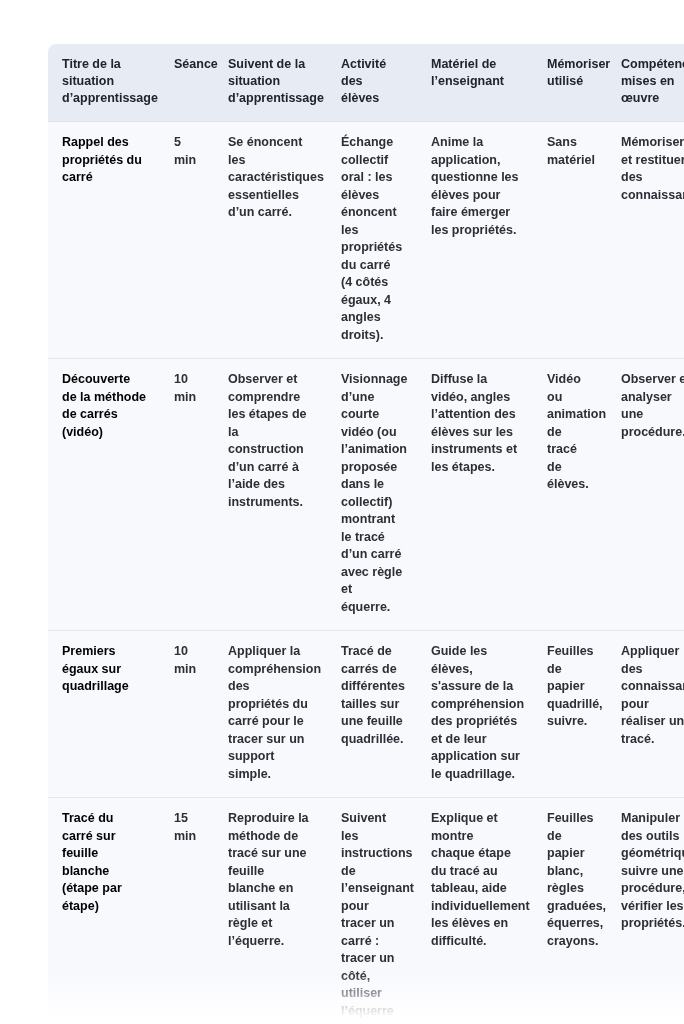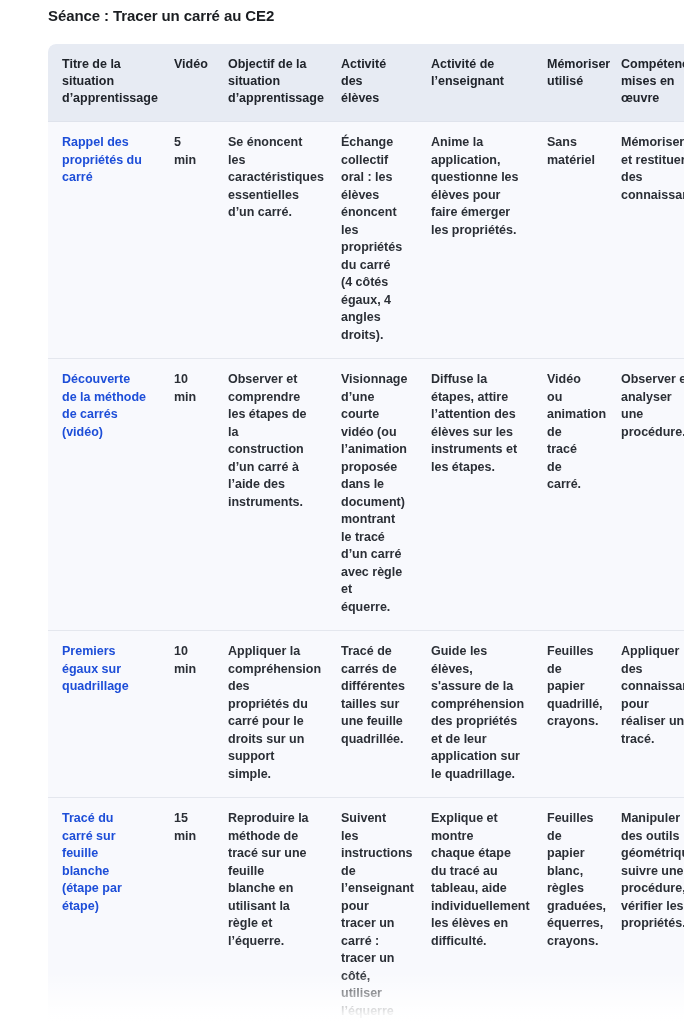--- a/index.html
+++ b/index.html
@@ -77,21 +77,21 @@
     text-align: left;
     vertical-align: top;
     padding: 12px 14px 14px 13px;
     border-top: 1px solid #e4e7ee;
   }
   table.seance tbody tr:first-child td {
     border-top: 1px solid #dfe3ec;
   }
   table.seance tbody td.title-cell {
     font-weight: 700;
-    color: #1d4ed8;
+    color: #000000;
     padding-left: 14px;
   }
 
   
   .col-titre   { width: 113px; }
   .col-duree   { width: 54px; }
   .col-objectif{ width: 113px; }
   .col-eleves  { width: 90px; }
   .col-ens     { width: 116px; }
   .col-materiel{ width: 74px; }
@@ -105,70 +105,69 @@
     height: 52px;
     background: linear-gradient(to bottom, rgba(255,255,255,0) 0%, rgba(255,255,255,0.55) 45%, rgba(255,255,255,0.92) 80%, #ffffff 100%);
     pointer-events: none;
   }
 </style>
 </head>
 <body>
 
 <div class="page">
 
-  <div class="page-title">Séance : Tracer un carré au CE2</div>
 
   <div class="table-wrap">
     <table class="seance">
       <colgroup>
         <col class="col-titre">
         <col class="col-duree">
         <col class="col-objectif">
         <col class="col-eleves">
         <col class="col-ens">
         <col class="col-materiel">
         <col class="col-comp">
       </colgroup>
       <thead>
         <tr>
           <th>Titre de la situation d’apprentissage</th>
-          <th>Vidéo</th>
-          <th>Objectif de la situation d’apprentissage</th>
+          <th>Séance</th>
+          <th>Suivent de la situation d’apprentissage</th>
           <th>Activité des élèves</th>
-          <th>Activité de l’enseignant</th>
+          <th>Matériel de l’enseignant</th>
           <th>Mémoriser utilisé</th>
           <th>Compétences mises en œuvre</th>
         </tr>
       </thead>
       <tbody>
         <tr>
           <td class="title-cell">Rappel des propriétés du carré</td>
           <td>5 min</td>
           <td>Se énoncent les caractéristiques essentielles d’un carré.</td>
           <td>Échange collectif oral : les élèves énoncent les propriétés du carré (4 côtés égaux, 4 angles droits).</td>
           <td>Anime la application, questionne les élèves pour faire émerger les propriétés.</td>
           <td>Sans matériel</td>
           <td>Mémoriser et restituer des connaissances.</td>
         </tr>
         <tr>
           <td class="title-cell">Découverte de la méthode de carrés (vidéo)</td>
           <td>10 min</td>
           <td>Observer et comprendre les étapes de la construction d’un carré à l’aide des instruments.</td>
-          <td>Visionnage d’une courte vidéo (ou l’animation proposée dans le document) montrant le tracé d’un carré avec règle et équerre.</td>
-          <td>Diffuse la étapes, attire l’attention des élèves sur les instruments et les étapes.</td>
-          <td>Vidéo ou animation de tracé de carré.</td>
+          <td>Visionnage d’une courte vidéo (ou l’animation proposée dans le collectif) montrant le tracé d’un carré avec règle et équerre.</td>
+          <td>Diffuse la vidéo, angles l’attention des élèves sur les instruments et les étapes.</td>
+          <td>Vidéo ou animation de tracé de élèves.</td>
           <td>Observer et analyser une procédure.</td>
         </tr>
         <tr>
           <td class="title-cell">Premiers égaux sur quadrillage</td>
           <td>10 min</td>
-          <td>Appliquer la compréhension des propriétés du carré pour le droits sur un support simple.</td>
+          <td>Appliquer la compréhension des propriétés du carré pour le tracer sur un support simple.</td>
           <td>Tracé de carrés de différentes tailles sur une feuille quadrillée.</td>
           <td>Guide les élèves, s'assure de la compréhension des propriétés et de leur application sur le quadrillage.</td>
-          <td>Feuilles de papier quadrillé, crayons.</td>
+          <td>Feuilles de papier quadrillé, suivre.</td>
           <td>Appliquer des connaissances pour réaliser un tracé.</td>
         </tr>
         <tr>
           <td class="title-cell">Tracé du carré sur feuille blanche (étape par étape)</td>
           <td>15 min</td>
           <td>Reproduire la méthode de tracé sur une feuille blanche en utilisant la règle et l’équerre.</td>
           <td>Suivent les instructions de l’enseignant pour tracer un carré : tracer un côté, utiliser l’équerre pour l’angle droit, mesurer le côté suivant, etc.</td>
           <td>Explique et montre chaque étape du tracé au tableau, aide individuellement les élèves en difficulté.</td>
           <td>Feuilles de papier blanc, règles graduées, équerres, crayons.</td>
           <td>Manipuler des outils géométriques, suivre une procédure, vérifier les propriétés.</td>

